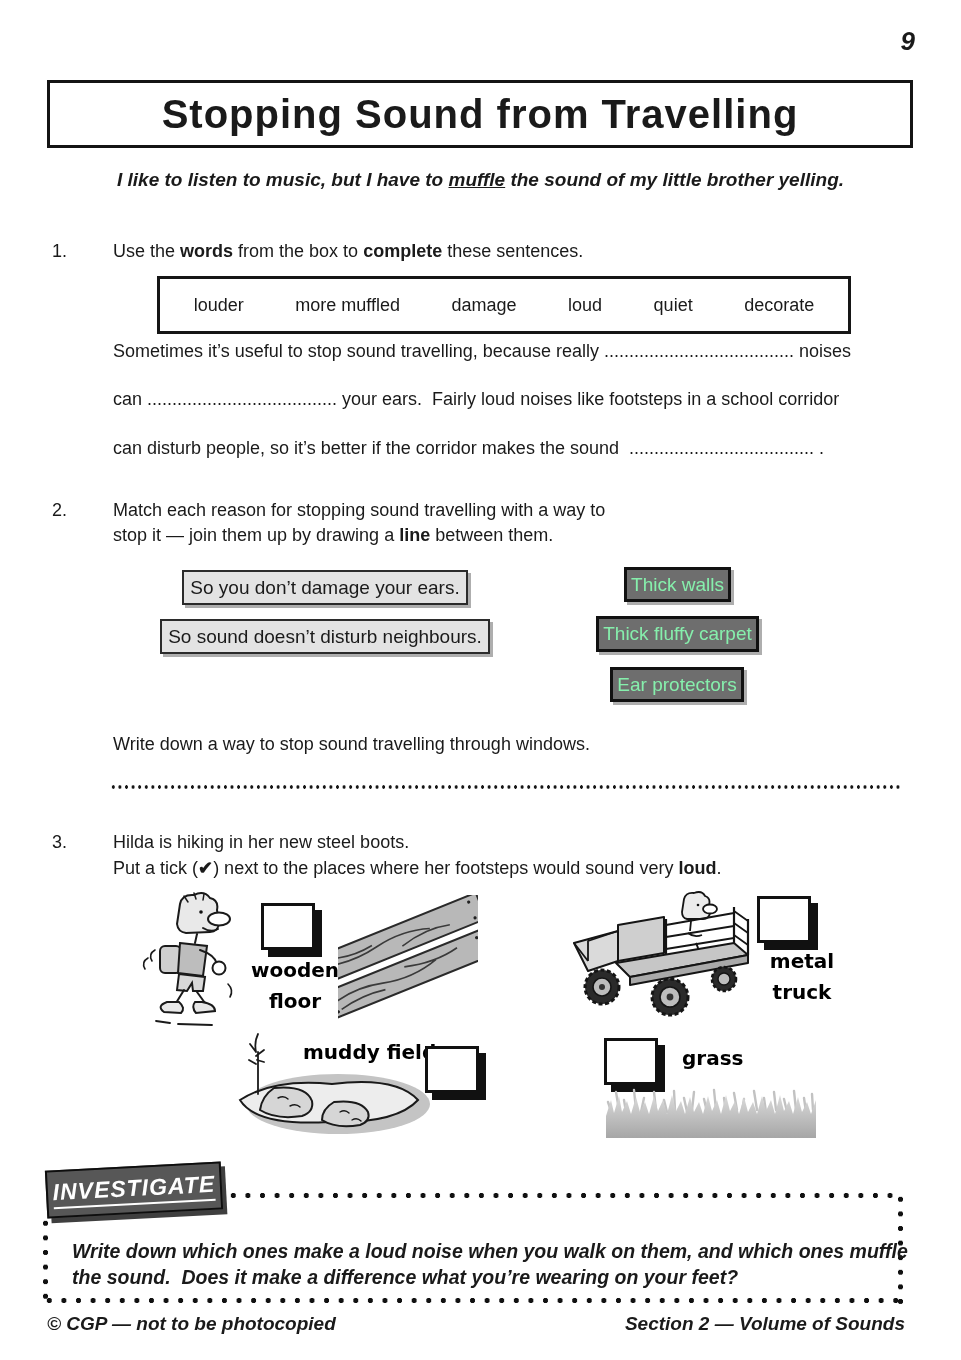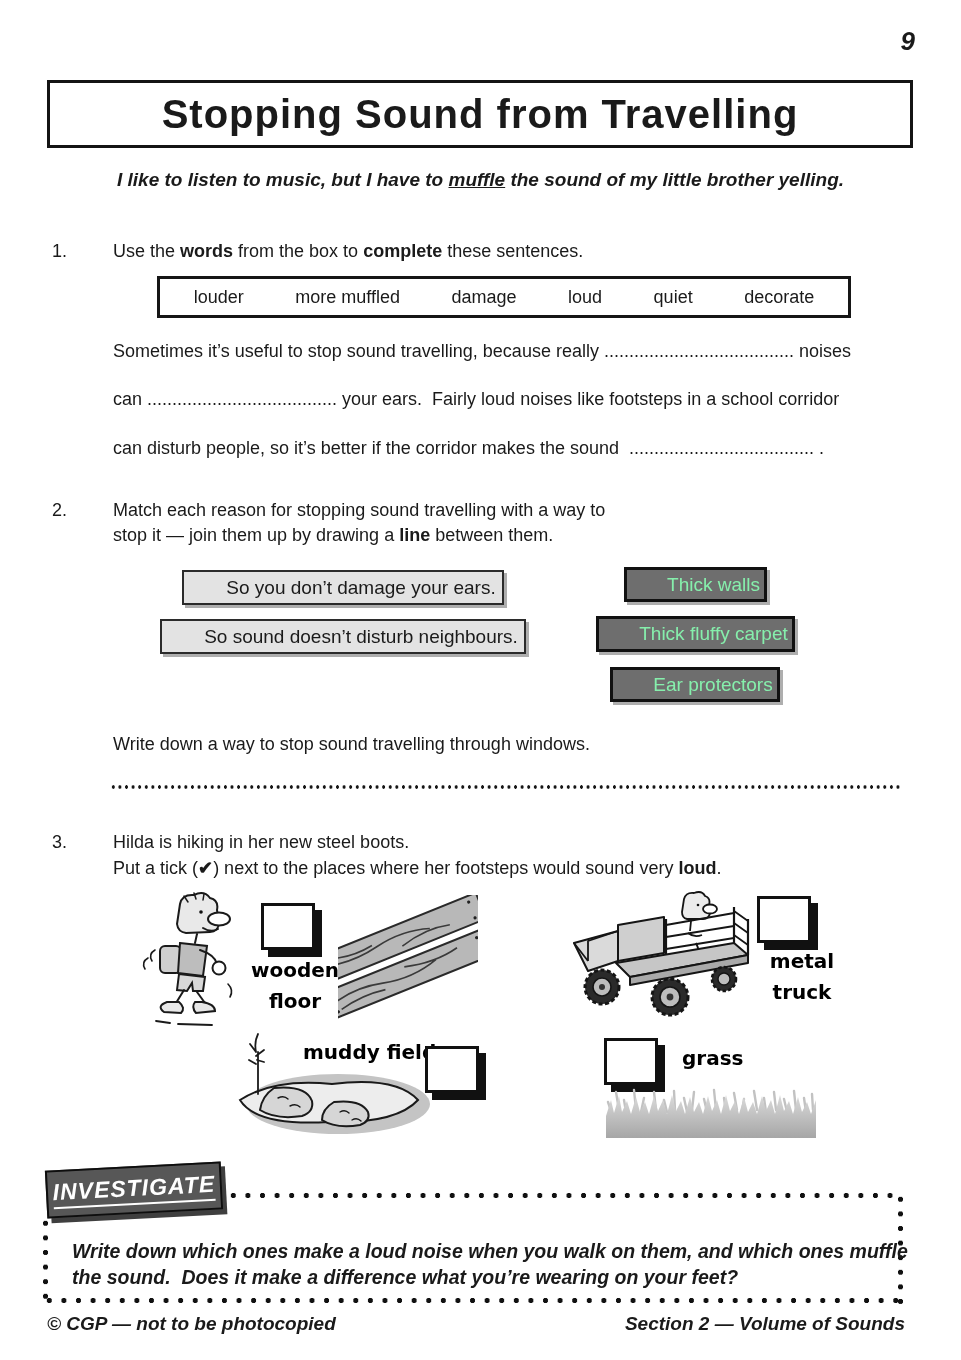--- a/index.html
+++ b/index.html
@@ -19,28 +19,28 @@
   
   .intro{left:0;top:166px;width:961px;text-align:center;font-style:italic;font-weight:bold;
     font-size:19px;line-height:28px;}
   .u{text-decoration:underline;}
   
   .body-txt{font-size:18px;}
   .qnum{left:52px;font-size:18px;}
   
   .q1-prompt{left:113px;top:241px;}
   .word-box{left:157px;top:276px;width:672px;height:36px;border:3px solid #161616;
-    display:flex;align-items:center;justify-content:space-around;padding:0 8px;font-size:18px;}
+    display:flex;align-items:center;justify-content:space-around;padding:8px 8px;font-size:18px;}
   .s1{left:113px;top:341px;}
   .s2{left:113px;top:389px;}
   .s3{left:113px;top:438px;}
   
   .q2-p1{left:113px;top:500px;}
   .q2-p2{left:113px;top:525px;}
-  .match-box{display:flex;align-items:center;justify-content:center;font-size:19px;padding-left:36px;}
+  .match-box{display:flex;align-items:center;justify-content:center;font-size:19px;}
   .reason{background:#e3e3e3;border:2px solid #2b2b2b;box-shadow:3px 3px 0 #aeaeae;}
   .way{background:#6e6e6e;border:3px solid #111;color:#86efac;box-shadow:3px 3px 0 #aeaeae;}
   .r1{left:182px;top:570px;width:282px;height:31px;}
   .r2{left:160px;top:619px;width:326px;height:31px;}
   .r3{left:177px;top:668px;width:293px;height:31px;}
   .w1{left:624px;top:567px;width:101px;height:29px;}
   .w2{left:596px;top:616px;width:157px;height:30px;}
   .w3{left:610px;top:667px;width:128px;height:29px;}
   .q2-write{left:113px;top:734px;}
   .answer-dots{left:110px;top:784px;width:790px;height:6px;

